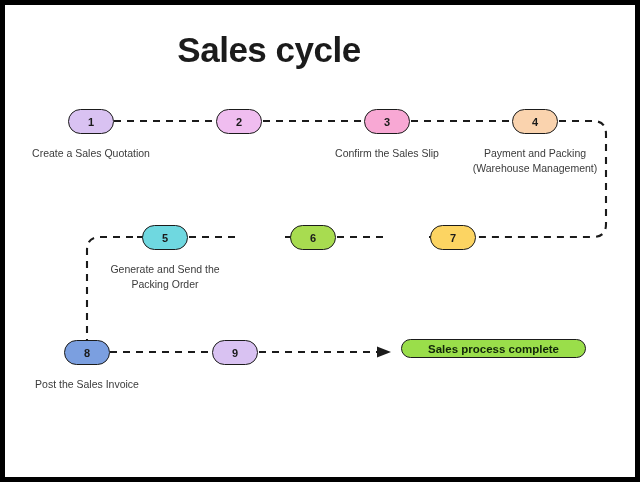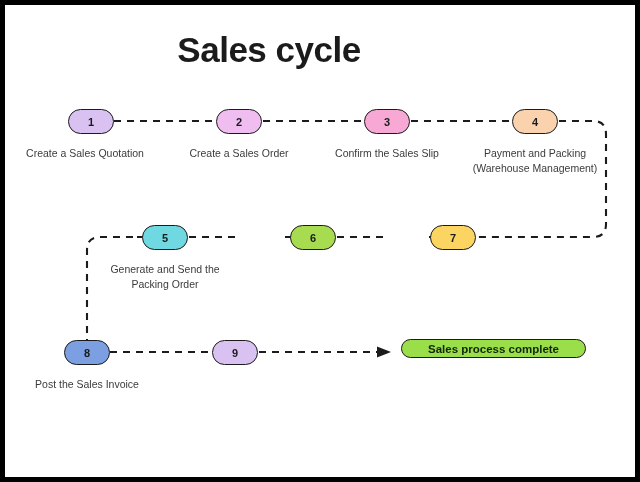--- a/index.html
+++ b/index.html
@@ -137,26 +137,25 @@
         <path d="M 105 347 L 208 347"></path>
         <path d="M 254 347 L 372 347"></path>
       </g>
 
       <path d="M 372 341.5 L 386 347 L 372 352.5 Z" fill="#1b1b1b" stroke="none"></path>
     </svg>
 
     <div class="node" style="left: 63px; top: 104px; background: rgb(217, 194, 242);">
       <span>1</span>
     </div>
-    <div class="caption" style="left:0; top:141px; width:160px;">Create a Sales Quotation</div>
+    <div class="caption" style="left:6px; top:141px; width:160px;">Create a Sales Quotation</div>
 
     <div class="node" style="left: 211px; top: 104px; background: rgb(240, 189, 240);">
       <span>2</span>
     </div>
-    <div class="caption" style="left:154px; top:141px; width:160px;">Create a Sales Order</div>
 
     <div class="node" style="left: 359px; top: 104px; background: rgb(248, 168, 212);">
       <span>3</span>
     </div>
     <div class="caption" style="left:302px; top:141px; width:160px;">Confirm the Sales Slip</div>
 
     <div class="node" style="left: 507px; top: 104px; background: rgb(250, 211, 174);">
       <span>4</span>
     </div>
     <div class="caption" style="left:450px; top:141px; width:160px;">Payment and Packing

